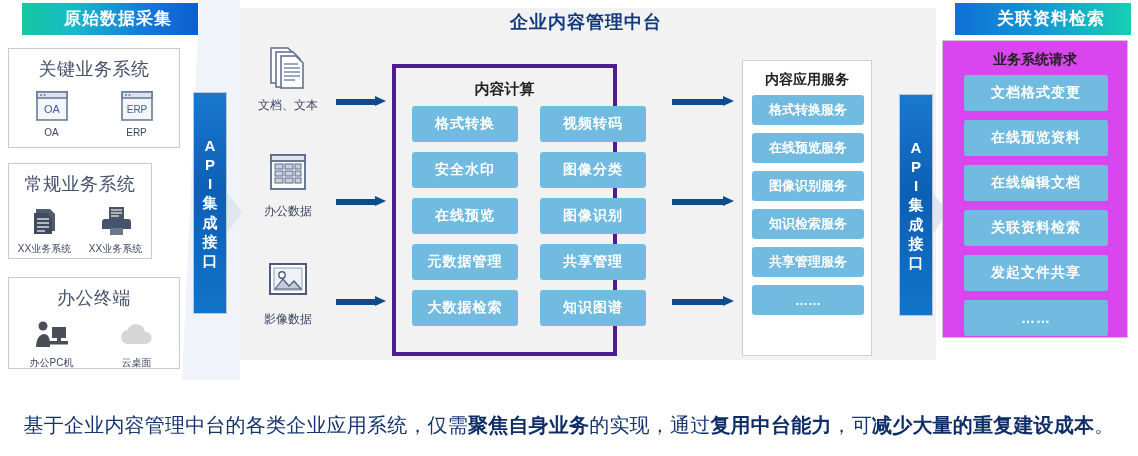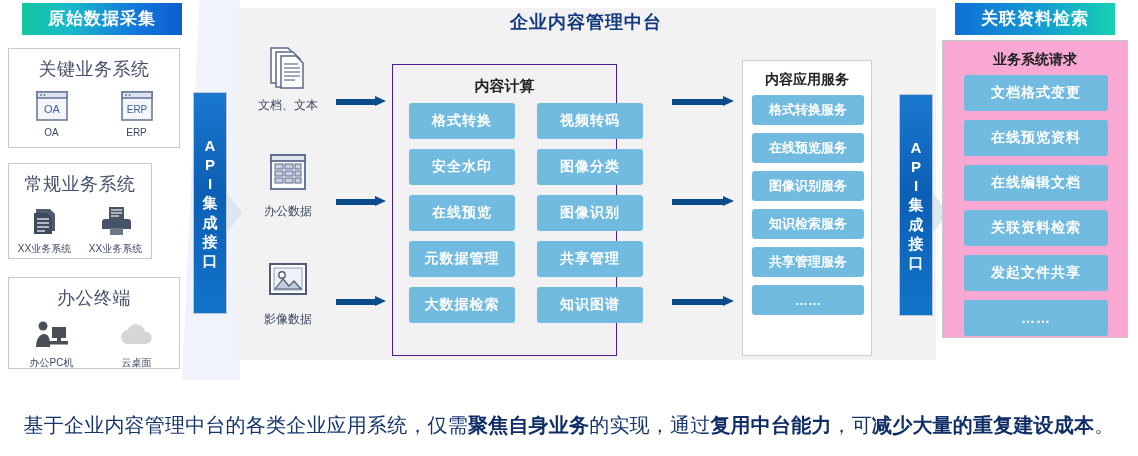--- a/index.html
+++ b/index.html
@@ -9,21 +9,21 @@
     font-family:"Liberation Sans","DejaVu Sans",sans-serif;
     overflow:hidden;
     position:relative;
   }
   .stage{position:absolute;left:0;top:0;width:1138px;height:456px;}
 
   
   .badge{
     position:absolute;height:32px;line-height:32px;
     color:#fff;font-weight:bold;font-size:17px;letter-spacing:1px;
-    text-align:center;white-space:nowrap;
+    text-align:center;white-space:nowrap;padding-left:16px;
   }
   #badge-left{left:22px;top:3px;width:160px;
     background:linear-gradient(90deg,#14c8a0 0%,#19b9c9 30%,#1478dc 70%,#0b5fd0 100%);}
   #badge-right{left:955px;top:3px;width:160px;
     background:linear-gradient(90deg,#0f6fd6 0%,#1499d4 50%,#17d0b4 100%);}
 
   
   #center-panel{
     position:absolute;left:236px;top:8px;width:700px;height:352px;
     background:#f2f2f2;
@@ -87,36 +87,36 @@
 
   
   .tile{
     background:#72bbe0;color:#ffffff;border-radius:3px;
     display:flex;align-items:center;justify-content:center;
     font-weight:bold;font-size:14px;letter-spacing:1px;
     box-sizing:border-box;
   }
 
   
-  #cc-box{left:392px;top:64px;width:225px;height:292px;background:#f2f2f2;border:1px solid #4c1d95;}
+  #cc-box{left:392px;top:64px;width:225px;height:292px;background:#f2f2f2;border:4px solid #4c1d95;}
   #cc-title{top:12px;font-weight:bold;font-size:15px;color:#222;}
   #cc-grid{
     position:absolute;left:16px;top:38px;width:234px;
     display:grid;grid-template-columns:106px 106px;gap:10px 22px;
   }
   #cc-grid .tile{height:36px;}
 
   
   #cas-box{left:742px;top:60px;width:130px;height:296px;background:#fff;border:1px solid #cfcfcf;}
   #cas-title{top:10px;font-weight:bold;font-size:14px;color:#222;}
   #cas-list{position:absolute;left:9px;top:34px;width:112px;display:flex;flex-direction:column;gap:8px;}
   #cas-list .tile{height:30px;font-size:13px;letter-spacing:0;}
 
   
-  #bsr-box{left:942px;top:40px;width:186px;height:298px;background:#f9a8d4;border:1px solid #c9c9c9;}
+  #bsr-box{left:942px;top:40px;width:186px;height:298px;background:#d946ef;border:1px solid #c9c9c9;}
   #bsr-title{top:10px;font-weight:bold;font-size:14px;color:#222;}
   #bsr-list{position:absolute;left:21px;top:34px;width:144px;display:flex;flex-direction:column;gap:9px;}
   #bsr-list .tile{height:36px;font-size:14px;}
 
   
   .dsrc{position:absolute;width:84px;text-align:center;}
   .dsrc .cap{font-size:12px;color:#3b4660;margin-top:3px;white-space:nowrap;}
   .dsrc .ic{height:52px;display:flex;align-items:center;justify-content:center;}
 
   

